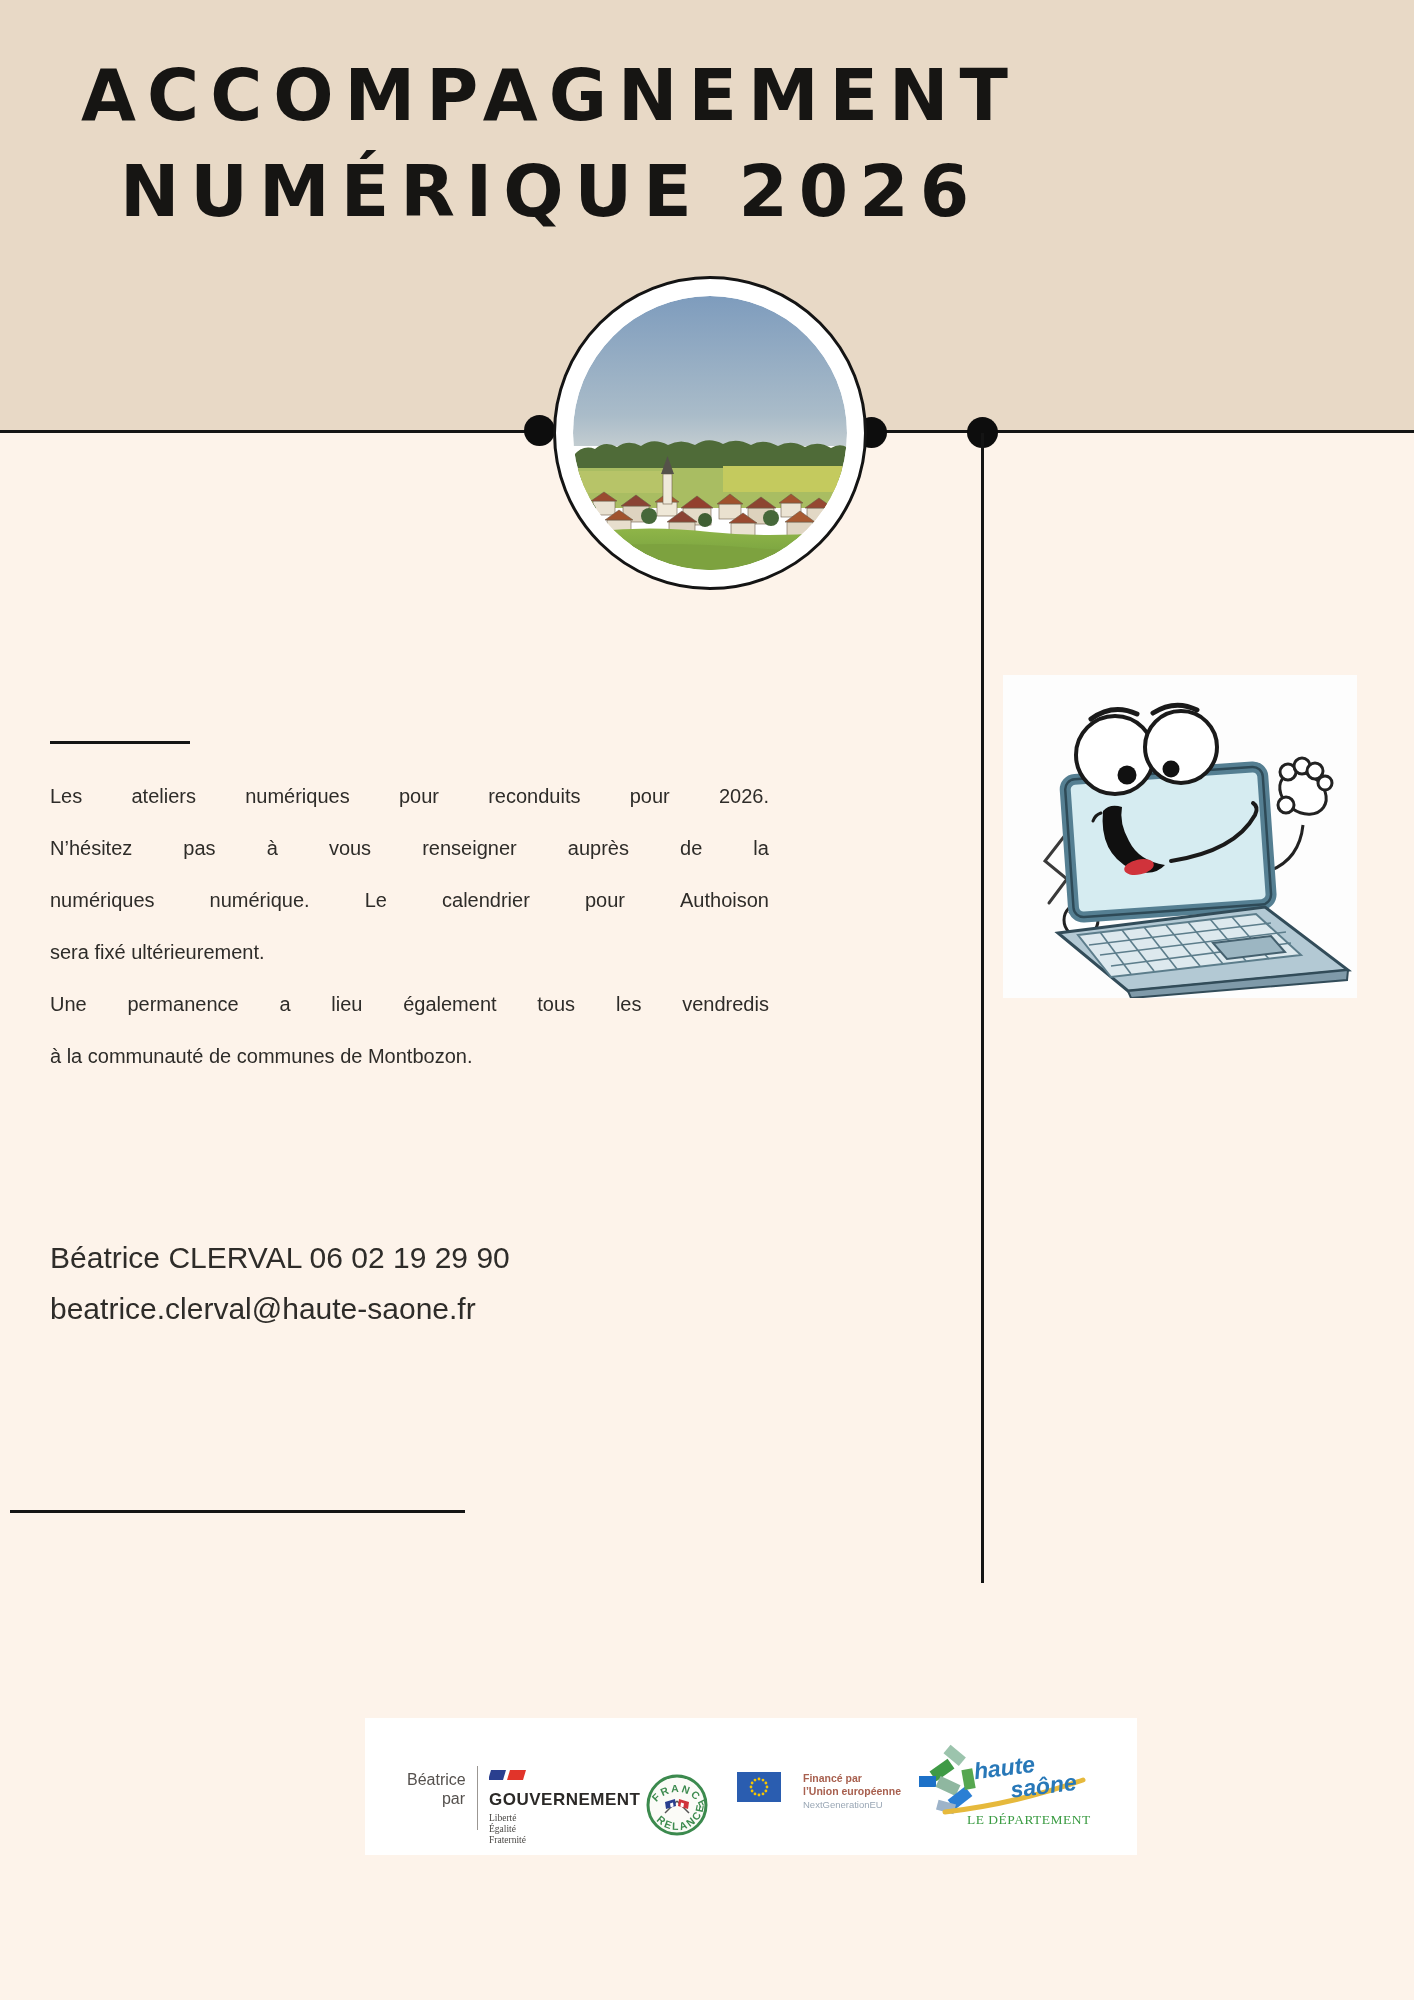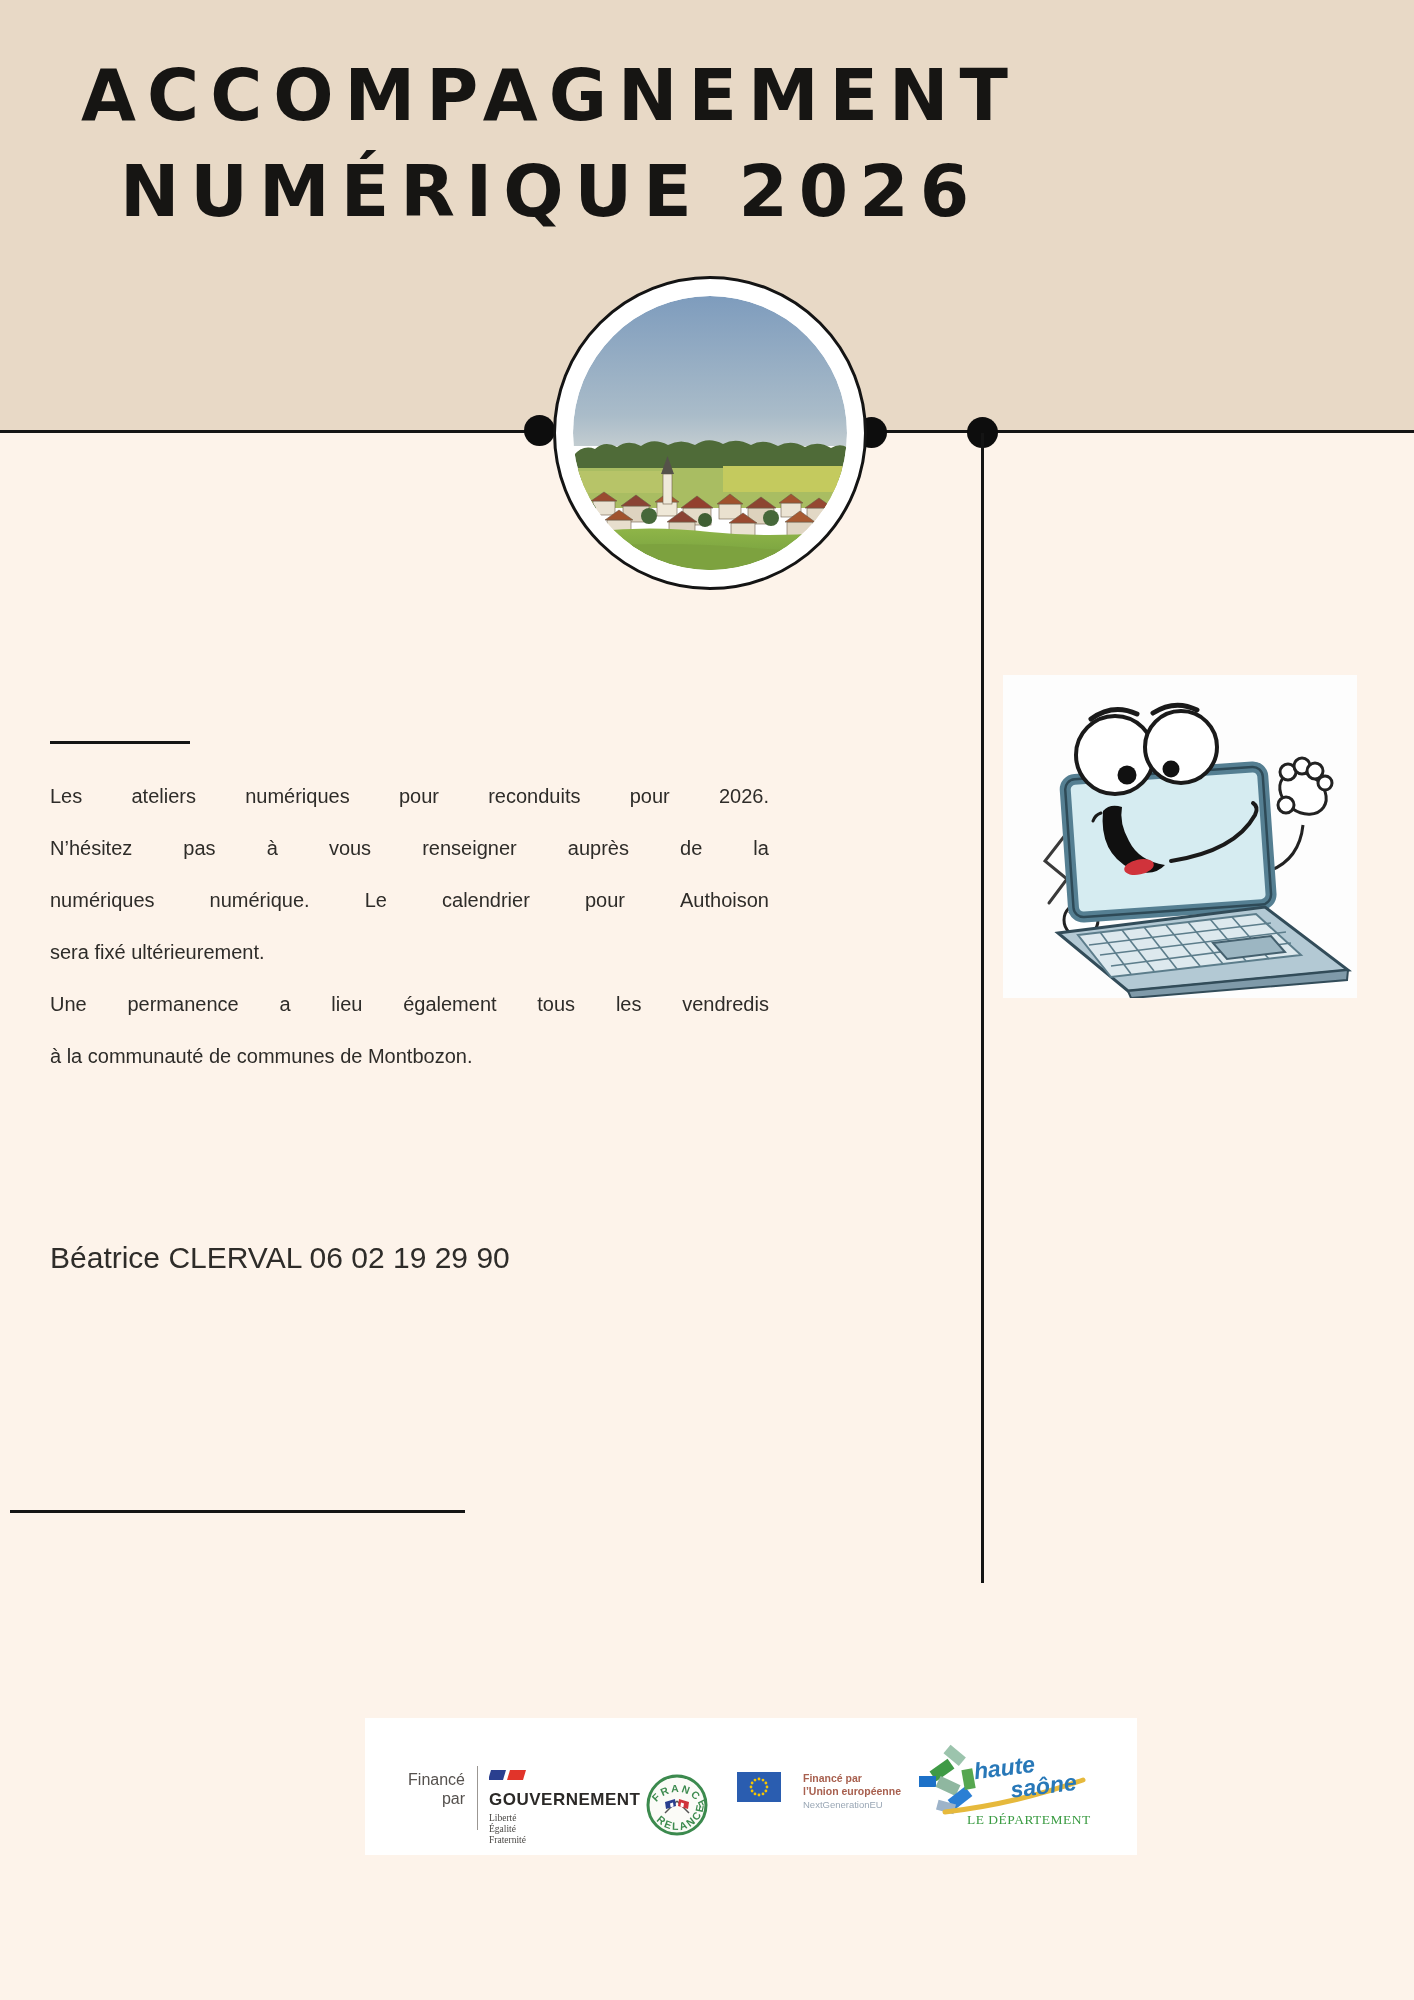--- a/index.html
+++ b/index.html
@@ -178,20 +178,21 @@
         <span>également</span>
         <span>tous</span>
         <span>les</span>
         <span>vendredis</span>
       </div>
       <div class="pline">à la communauté de communes de Montbozon.</div>
     </div>
 
   <div class="contact">
     <div>Béatrice CLERVAL 06 02 19 29 90</div>
+    <div>beatrice.clerval@haute-saone.fr</div>
   </div>
 
   <div class="rule" style="left:10px;top:1510px;width:455px;height:3px;"></div>
 
   <div class="laptop-box">
     <svg width="354" height="323" viewBox="0 0 354 323">
 
       <path d="M70,150 L42,186 L64,204 L46,228" fill="none" stroke="#3a3a3a" stroke-width="3" stroke-linecap="round"></path>
       <circle cx="78" cy="245" r="17" fill="#ffffff" stroke="#222" stroke-width="3"></circle>
       <path d="M66,238 q6,-6 13,-3" fill="none" stroke="#222" stroke-width="2"></path>
@@ -240,21 +241,21 @@
           <path d="M97,280 L283,257"></path>
           <path d="M108,291 L288,268"></path>
       </g>
       <path d="M210,268 L268,261 L282,277 L224,284 Z" fill="#9cb6c2" stroke="#44606e" stroke-width="2"></path>
     </svg>
   </div>
 
   <div class="logo-strip">
 
     <div class="lg finance-par">
-      <div>Financé</div>
+      <div>Béatrice</div>
       <div>par</div>
     </div>
     <div class="lg gov-divider"></div>
 
     <div class="lg gov-block">
       <svg width="40" height="14" viewBox="0 0 40 14">
         <path d="M2,2 L17,2 L14,12 L-1,12 Z" fill="#2a3f8f"></path>
         <path d="M21,2 L37,2 L34,12 L18,12 Z" fill="#e1342a"></path>
       </svg>
       <div class="gov-name">GOUVERNEMENT</div>

